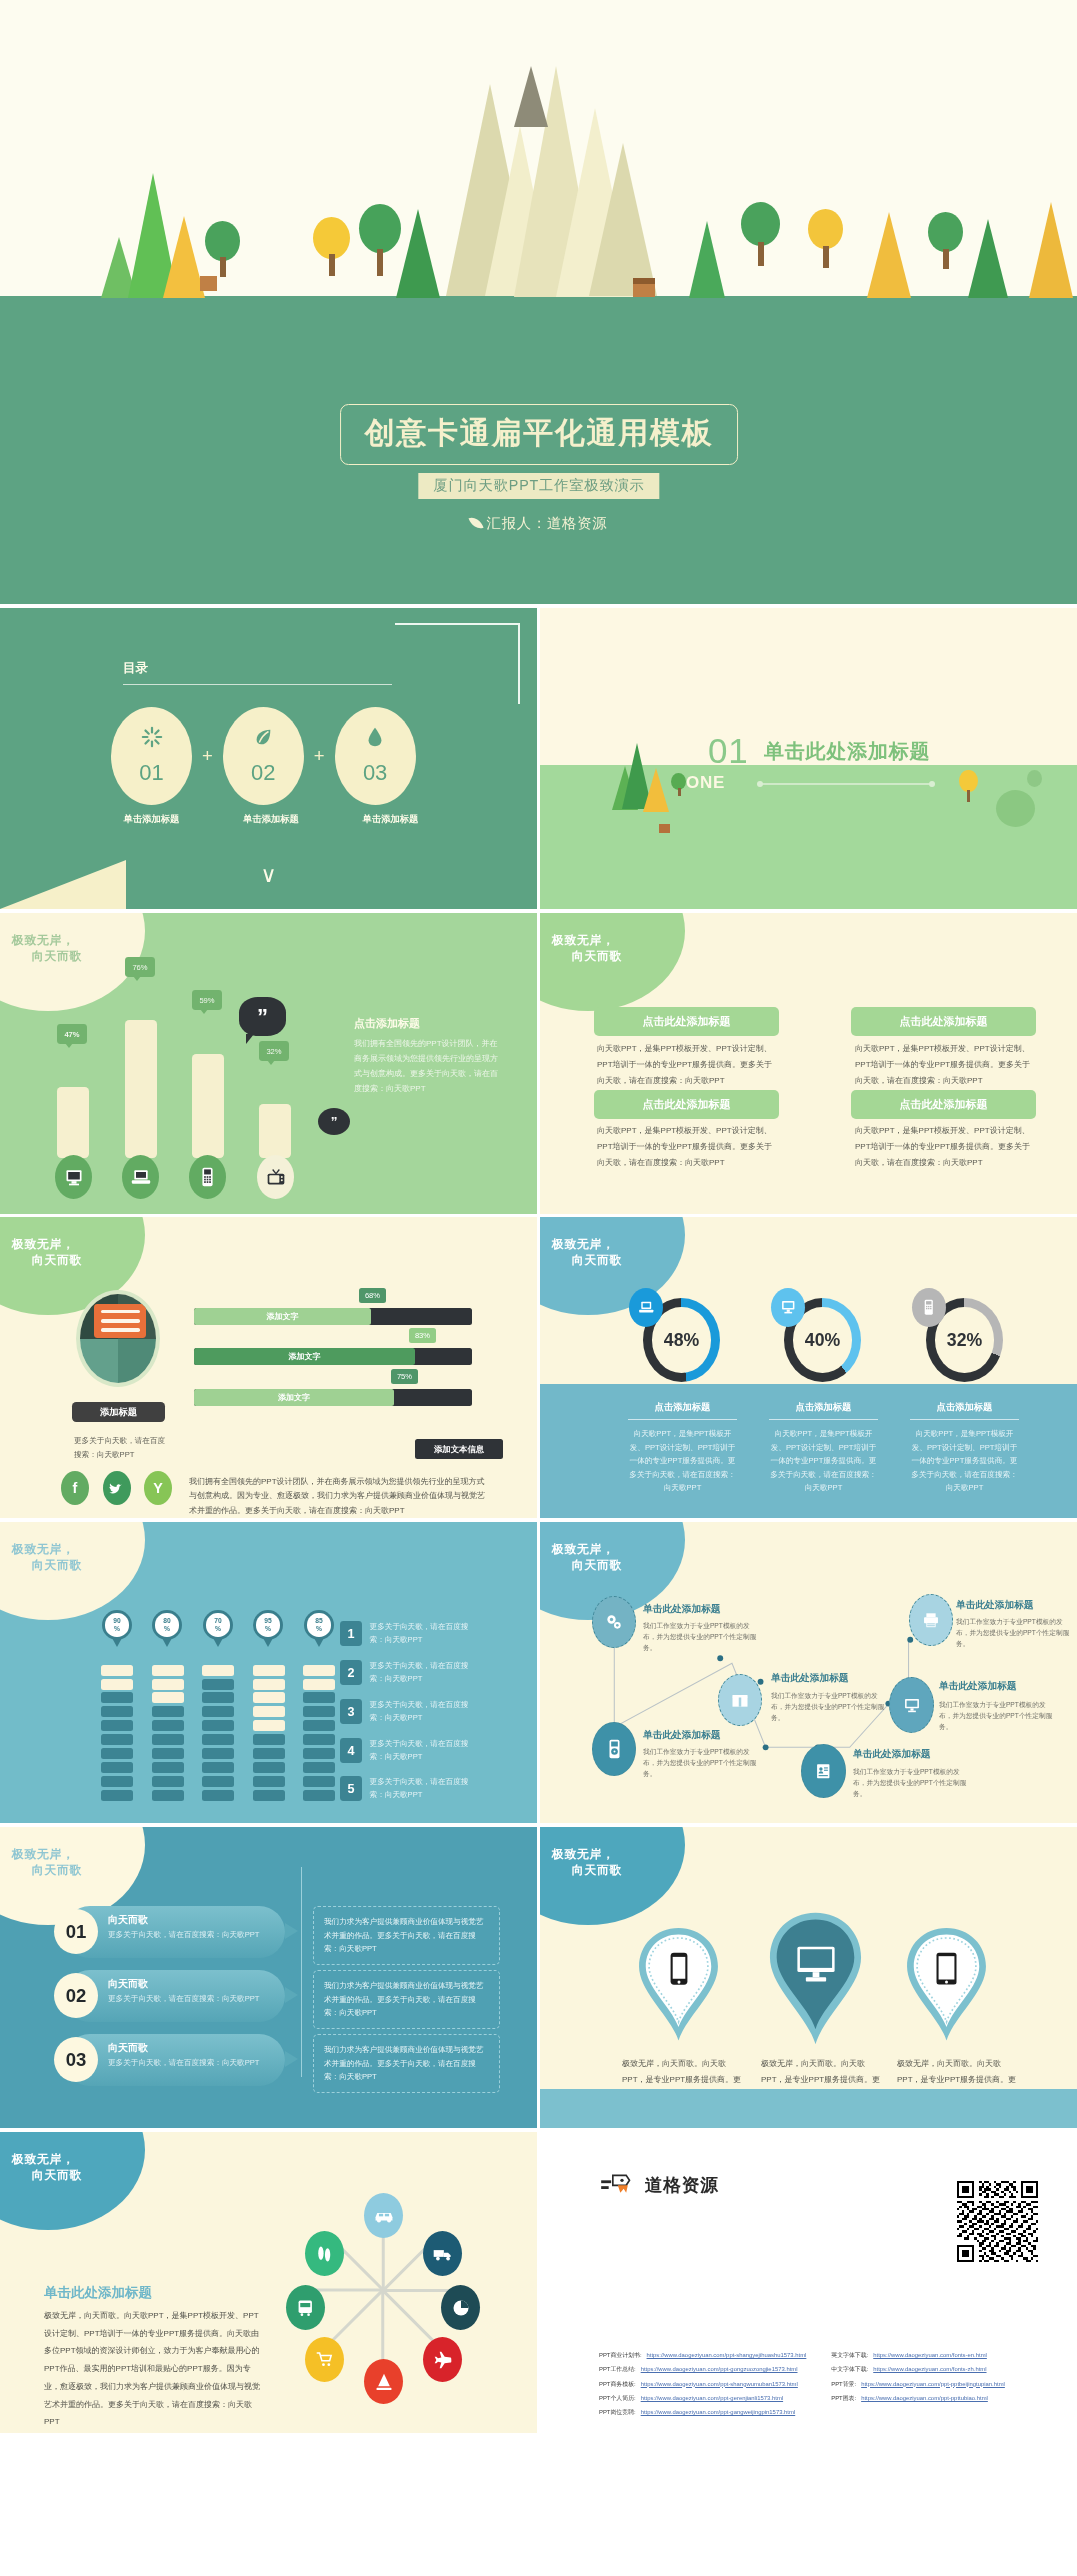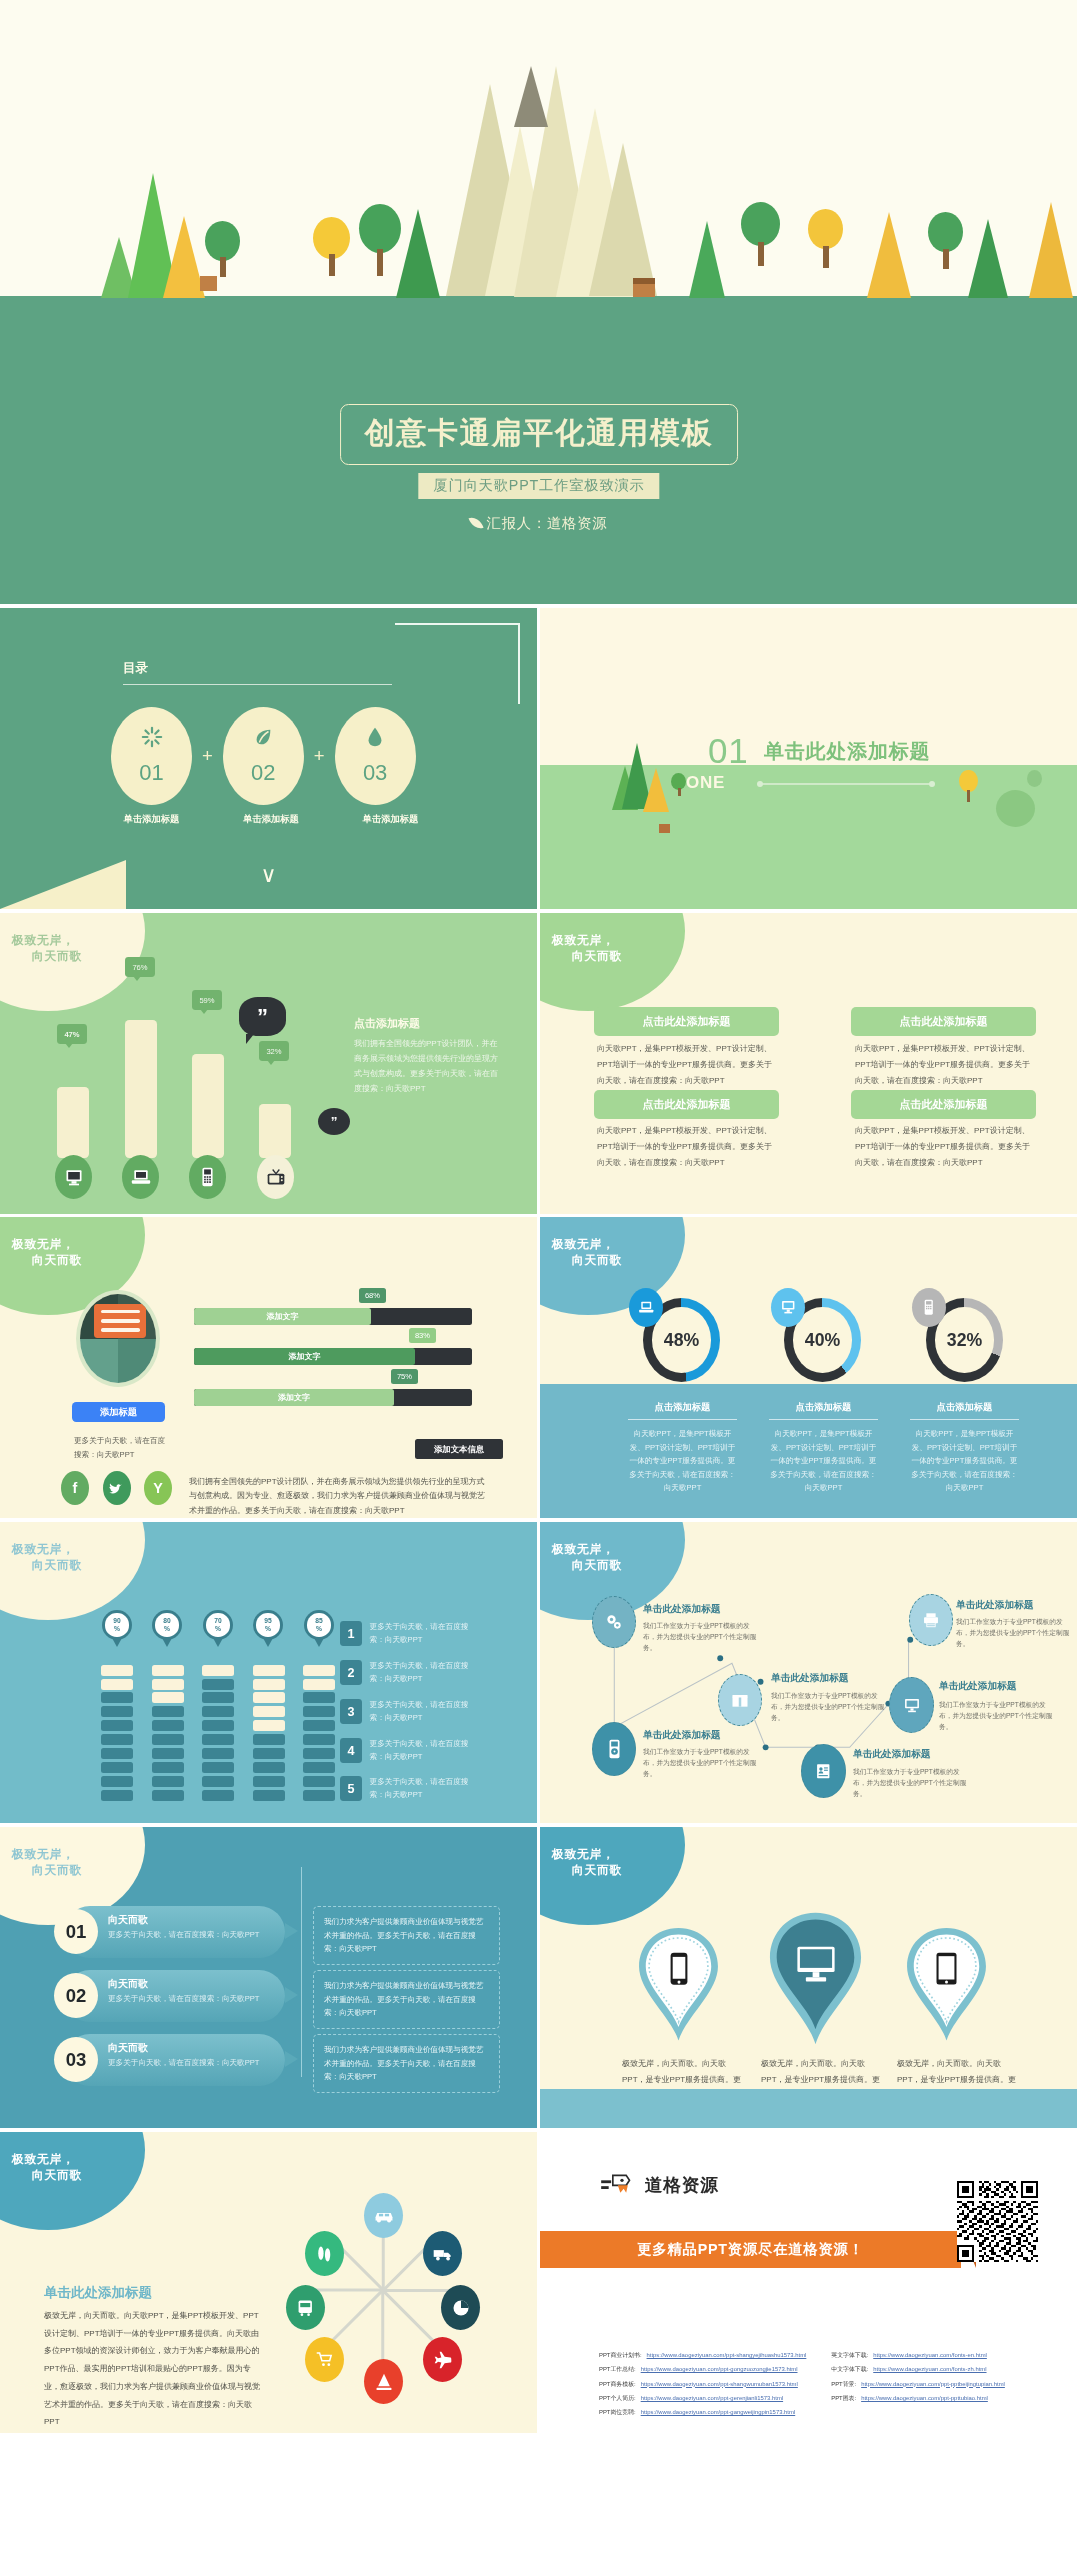--- a/index.html
+++ b/index.html
@@ -103,21 +103,21 @@
   
   #s6 { left:0; top:1217px; width:537px; height:301px; background:#fbf6dd; }
   #s6 .pie { position:absolute; left:76px; top:73px; width:84px; height:97px; border-radius:50%;
              background:#fbf6dd; border:4.2px solid #d9e8c8; overflow:hidden; }
   #s6 .pie .tl { position:absolute; left:0; top:0; width:50%; height:50%; background:#2f4a41; }
   #s6 .pie .tr { position:absolute; right:0; top:0; width:50%; height:50%; background:#3d5a4e; }
   #s6 .pie .bl { position:absolute; left:0; bottom:0; width:50%; height:50%; background:#63a08c; }
   #s6 .pie .br { position:absolute; right:0; bottom:0; width:50%; height:50%; background:#4f8a77; }
   #s6 .pie .env { position:absolute; left:14.3px; top:10px; width:52px; height:34px; background:#e8703a; border-radius:3.4px; }
   #s6 .pie .env i { display:block; height:3.4px; margin:5.9px 6.7px 0 6.7px; background:#fdf5ea; border-radius:1.7px; }
-  #s6 .titleBtn { position:absolute; left:72px; top:185px; width:93px; height:20px; background:#3b82f6;
+  #s6 .titleBtn { position:absolute; left:72px; top:185px; width:93px; height:20px; background:#404040;
                   border-radius:4.2px; color:#fff; font-size:9.3px; font-weight:bold;
                   display:flex; align-items:center; justify-content:center; }
   #s6 .smalltext { position:absolute; left:74px; top:217px; width:98px; font-size:7.6px; line-height:13.5px; color:#5d5d55; }
   #s6 .socials { position:absolute; left:61px; top:254px; display:flex; gap:13.5px; }
   #s6 .soc { width:28px; height:34px; border-radius:50%; display:flex; align-items:center; justify-content:center;
              color:#fff; font-size:14.3px; font-weight:bold; }
   #s6 .track { position:absolute; height:17px; background:#2f3337; border-radius:2.5px; }
   #s6 .fill { position:absolute; left:0; top:0; height:17px; border-radius:2.5px;
               display:flex; align-items:center; justify-content:center; color:#fff; font-size:8px; font-weight:bold; }
   #s6 .pct { position:absolute; height:15px; border-radius:2.5px; color:#fff; font-size:7.6px;
@@ -936,23 +936,20 @@
           <rect x="0" y="10" width="12" height="3.4" fill="#2a2a2a"></rect>
           <rect x="0" y="17" width="9" height="3.4" fill="#2a2a2a"></rect>
           <path d="M14 4h16l4 6-4 6H14z" fill="#ffffff" stroke="#2a2a2a" stroke-width="2"></path>
           <circle cx="25" cy="10" r="2" fill="#2a2a2a"></circle>
           <path d="M20 16l3 9 4-5 3 5 2-9z" fill="#ef7f2a"></path>
         </svg>
       </div>
       <div class="name">道格资源</div>
     </div>
 
-    <div class="ribbonO">
-      <span class="t">更多精品PPT资源尽在道格资源！</span>
-    </div>
 
     <div class="qr">
       <svg width="81" height="81" viewBox="0 0 33 33" shape-rendering="crispEdges">
         <rect width="33" height="33" fill="#fff"></rect>
         <g fill="#000">
           <rect x="0" y="0" width="7" height="7"></rect>
             <rect x="1" y="1" width="5" height="5" fill="#fff"></rect>
             <rect x="2" y="2" width="3" height="3"></rect>
           <rect x="26" y="0" width="7" height="7"></rect>
             <rect x="27" y="1" width="5" height="5" fill="#fff"></rect>

